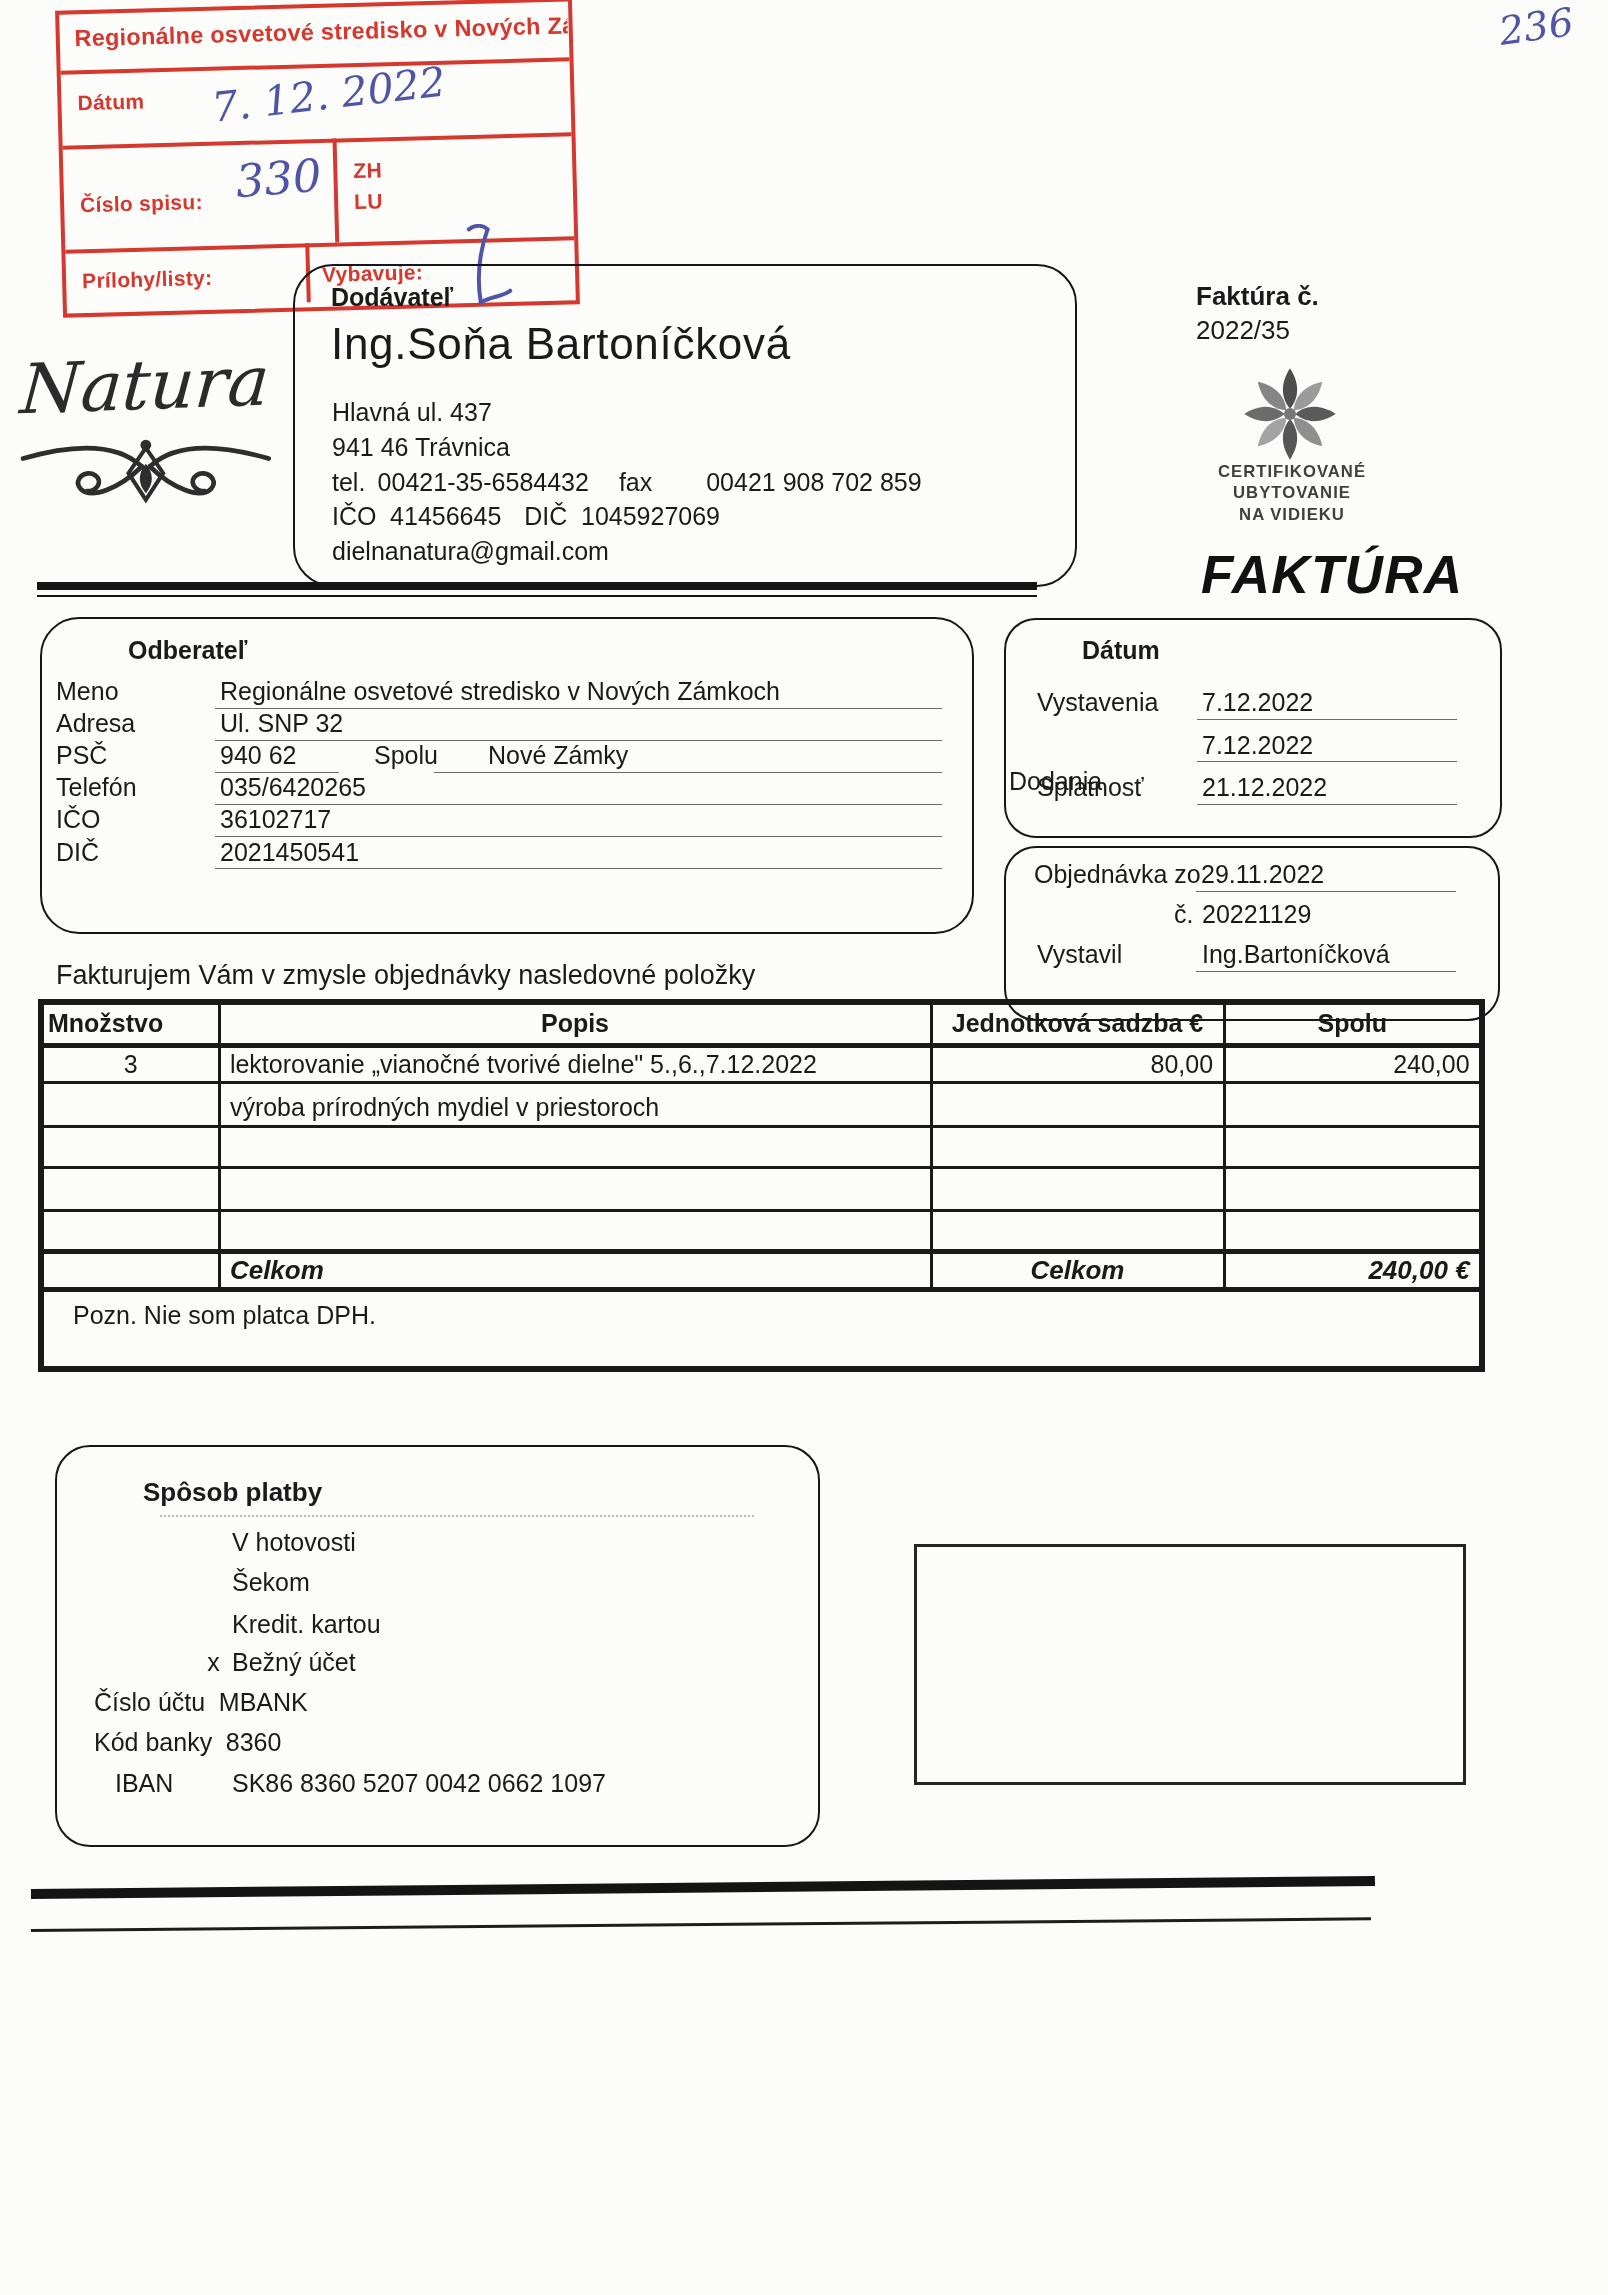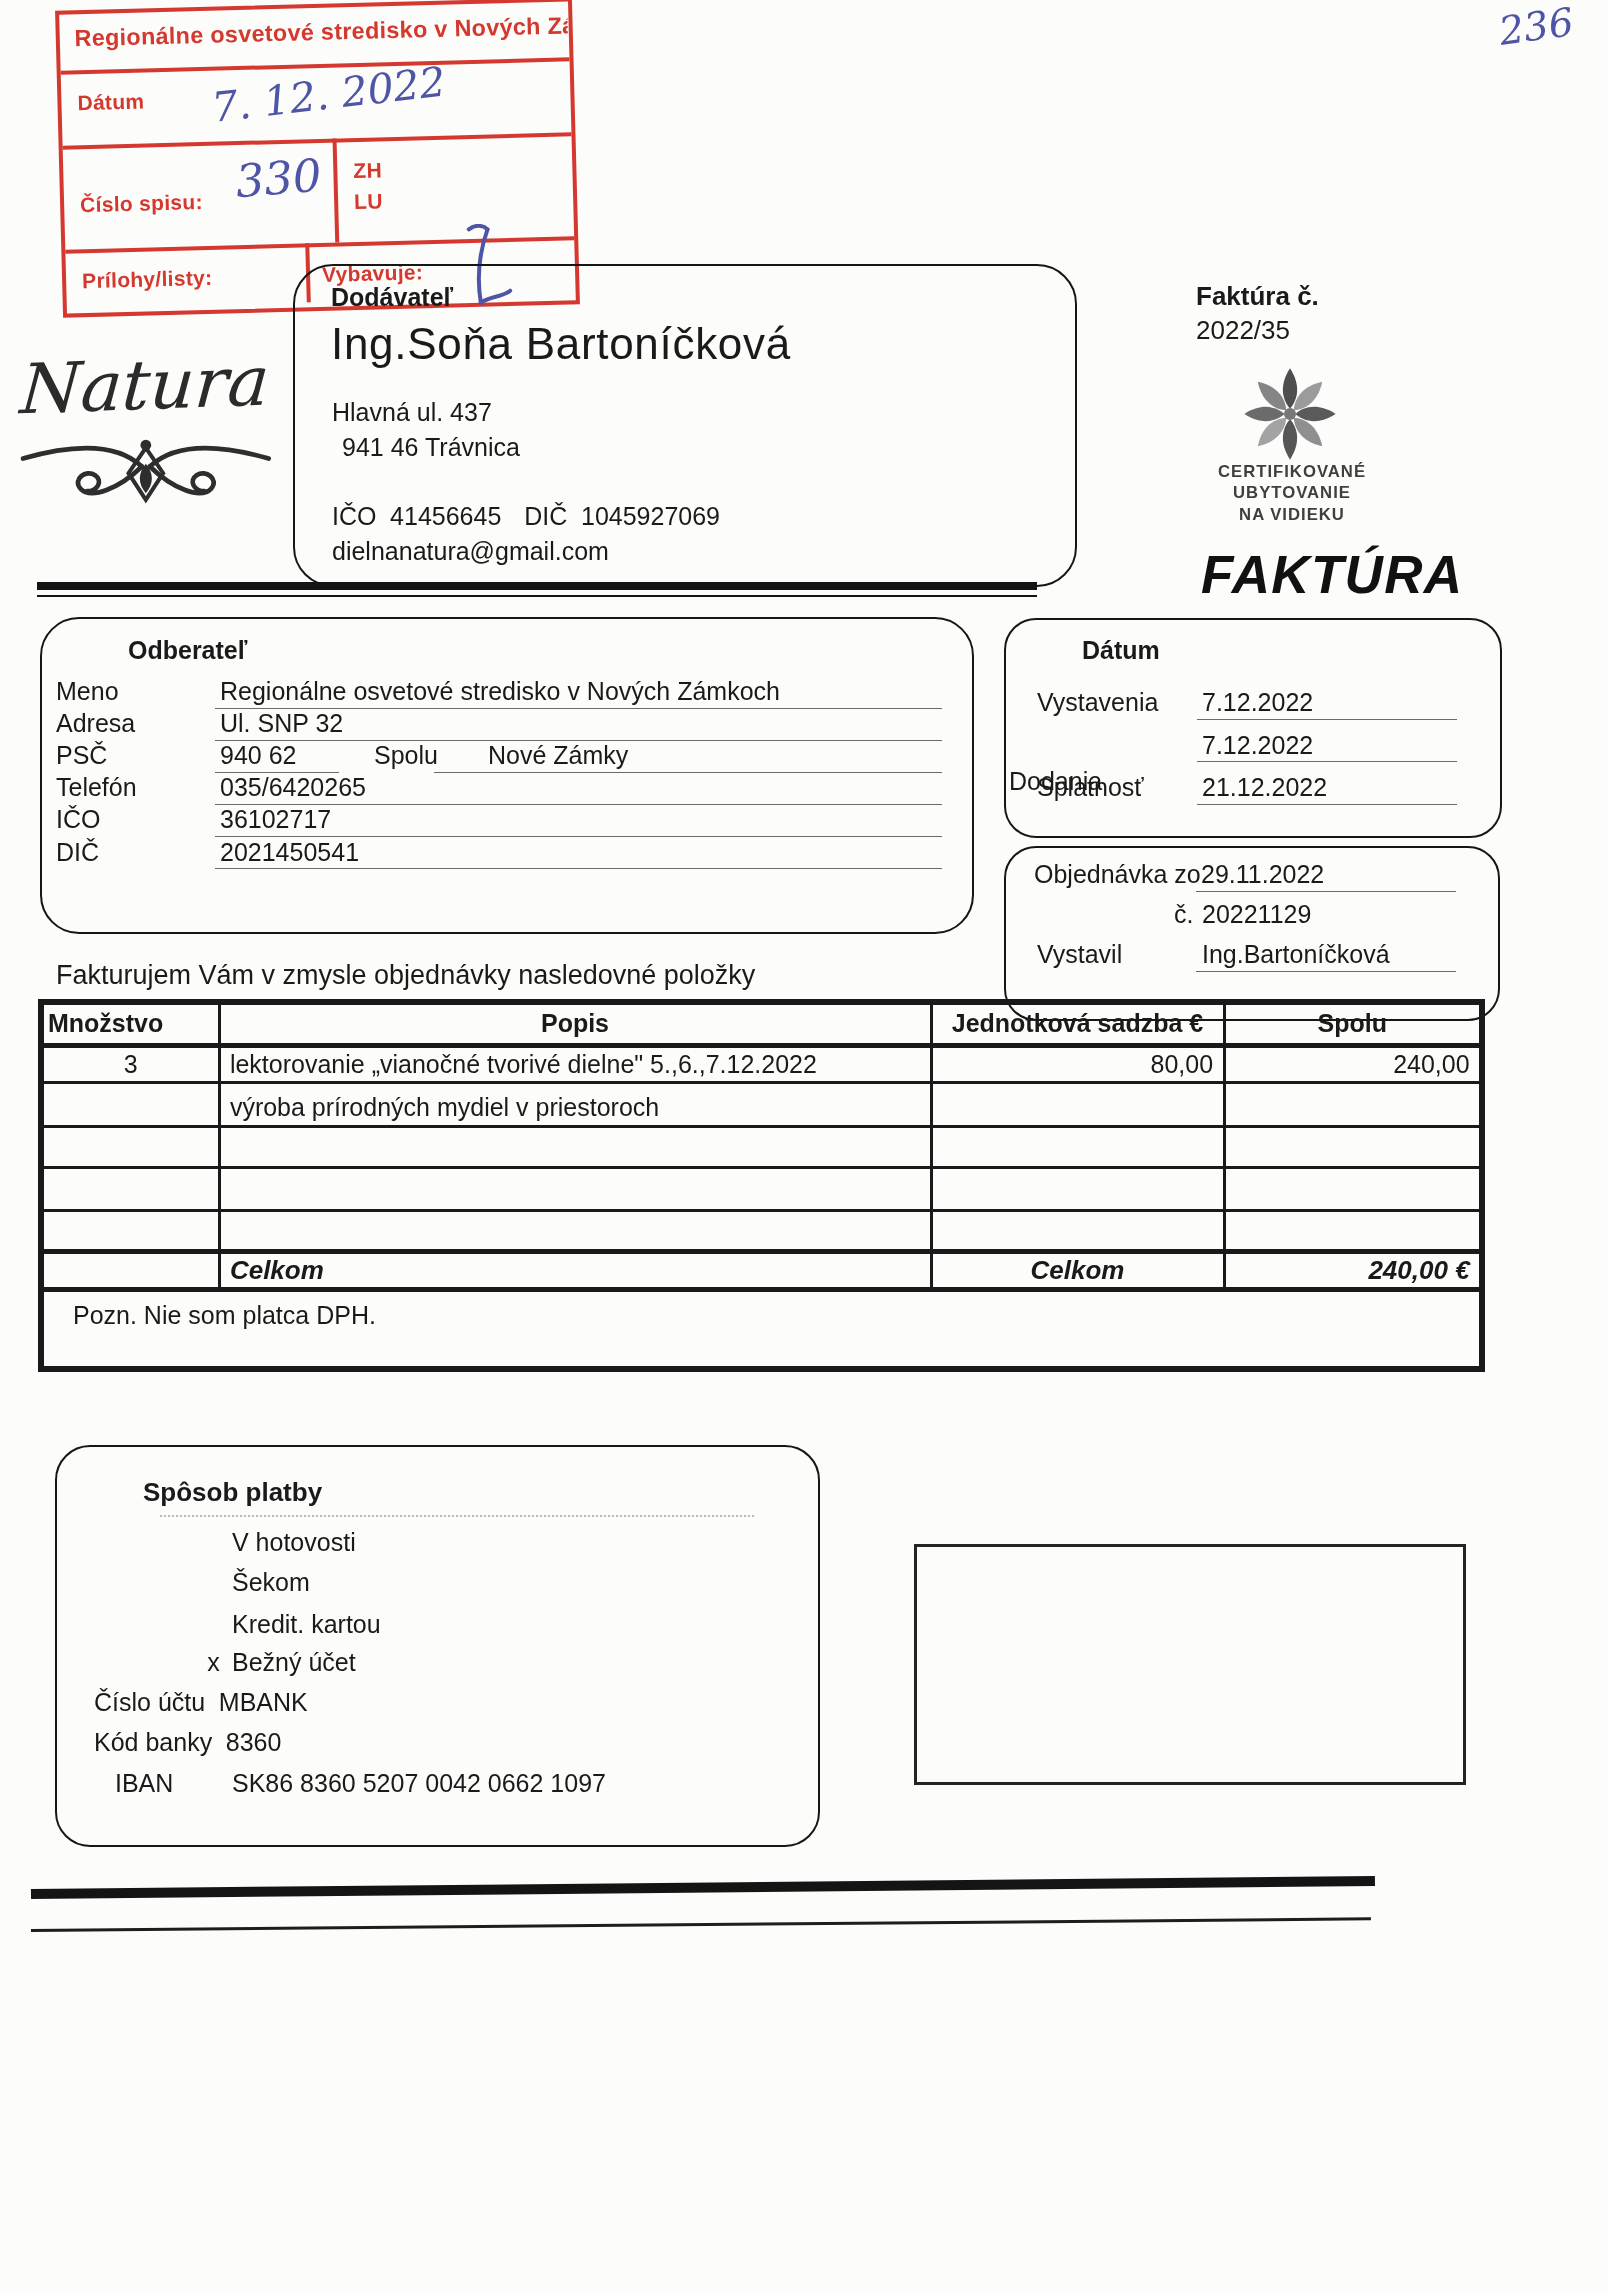--- a/index.html
+++ b/index.html
@@ -70,21 +70,27 @@
       <path d="M190,34 L216,72 L190,112 L164,72 Z" stroke-width="6"></path>
     </g>
     <path d="M190,58 C202,72 202,88 190,102 C178,88 178,72 190,58 Z" fill="#2e2e2e"></path>
     <circle cx="190" cy="30" r="8" fill="#2e2e2e"></circle>
   </svg>
 
   <div class="box" style="left:293px;top:264px;width:780px;height:319px;border-radius:40px;"></div>
   <span class="abs blbl" style="left:331px;top:283px;">Dodávateľ</span>
   <div class="abs" style="left:331px;top:319px;font-size:44px;letter-spacing:0.7px;">Ing.Soňa Bartoníčková</div>
   <div class="abs ftxt" style="left:332px;top:398px;">Hlavná ul. 437</div>
-  <div class="abs ftxt" style="left:342px;top:433px;">941 46  Trávnica</div>
+  <div class="abs ftxt" style="left:332px;top:433px;">941 46  Trávnica</div>
+  <div class="abs ftxt" style="left:332px;top:468px;">
+    <span>tel.</span>
+    <span style="margin-left:5.3px;">00421-35-6584432</span>
+    <span style="margin-left:23px;">fax</span>
+    <span style="margin-left:47px;">00421 908 702 859</span>
+  </div>
   <div class="abs ftxt" style="left:332px;top:502px;">
     <span>IČO</span>
     <span style="margin-left:6.7px;">41456645</span>
     <span style="margin-left:16px;">DIČ</span>
     <span style="margin-left:6.7px;">1045927069</span>
   </div>
   <div class="abs ftxt" style="left:332px;top:537px;">dielnanatura@gmail.com</div>
 
   <div class="abs" style="left:1196px;top:281px;font-size:26px;font-weight:bold;">Faktúra č.</div>
   <div class="abs" style="left:1196px;top:315px;font-size:26px;">2022/35</div>

